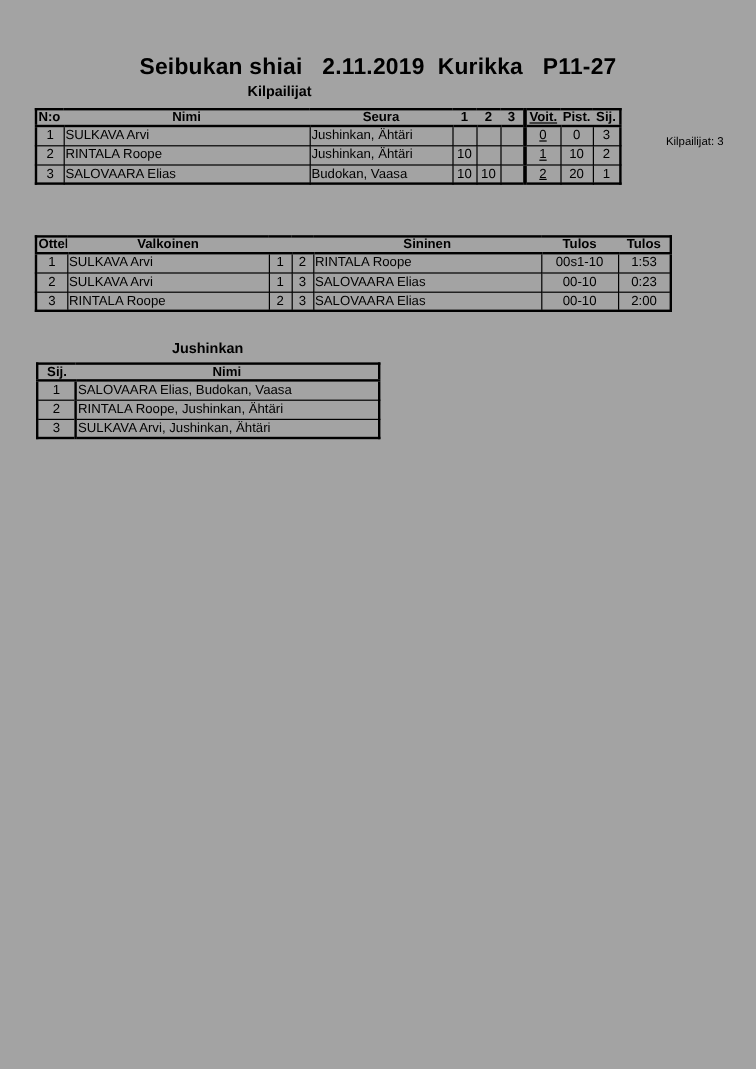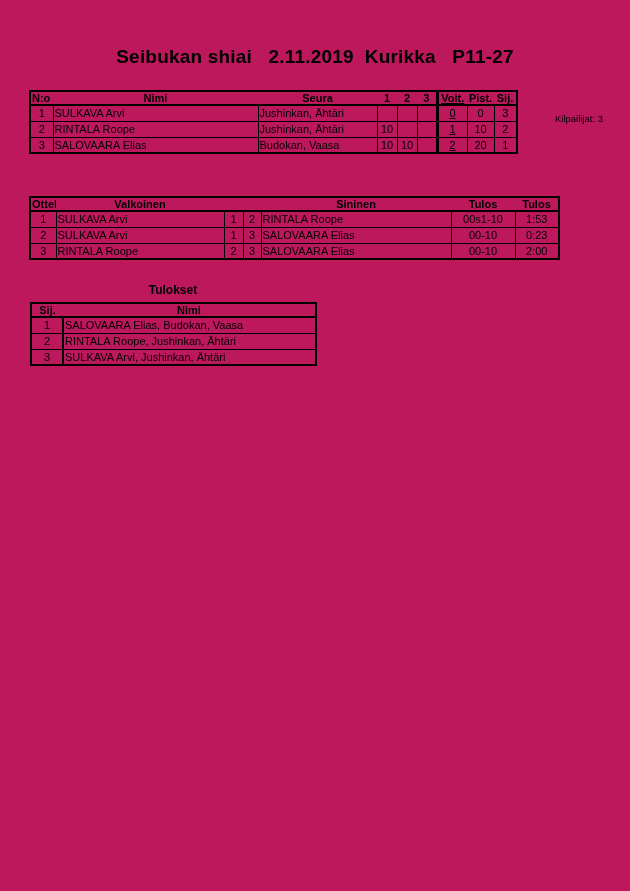--- a/index.html
+++ b/index.html
@@ -1,20 +1,20 @@
 <!DOCTYPE html>
 <html><head>
 <meta charset="utf-8">
 <style>
   * { margin:0; padding:0; box-sizing:border-box; }
   html,body { background:#ffffff; }
   .page {
     position:relative;
     width:630px; height:891px;
-    background:#be185d;
+    background:#a3a3a3;
     font-family:"Liberation Sans", sans-serif;
     color:#000000;
     overflow:hidden;
   }
   .doc-title {
     position:absolute; top:46px; left:0; right:0;
     text-align:center;
     font-size:19px; font-weight:bold;
     white-space:pre;
     letter-spacing:0.2px;
@@ -61,20 +61,21 @@
   .tbl-matches     { left:29px; top:196px; width:529px; }
   .tbl-results     { left:30px; top:302px; width:285px; }
 </style>
 </head>
 <body>
 
 <div class="page">
 
   <div class="doc-title">Seibukan shiai   2.11.2019  Kurikka   P11-27</div>
 
+  <div class="section-label label-kilpailijat">Kilpailijat</div>
   <div class="competitor-count">Kilpailijat: 3</div>
 
   <table class="tbl-competitors">
     <colgroup>
       <col style="width:23px">
         <col style="width:205px">
         <col style="width:119px">
       <col style="width:20px">
         <col style="width:20px">
         <col style="width:20px">
@@ -178,21 +179,21 @@
         <td class="name">RINTALA Roope</td>
         <td>2</td>
         <td>3</td>
         <td class="name">SALOVAARA Elias</td>
         <td>00-10</td>
         <td>2:00</td>
       </tr>
     </tbody>
   </table>
 
-  <div class="section-label label-tulokset">Tulokset</div>
+  <div class="section-label label-tulokset">Jushinkan</div>
 
   <table class="tbl-results">
     <colgroup>
       <col style="width:32px">
         <col style="width:253px">
     </colgroup>
     <thead>
       <tr>
         <th>Sij.</th>
         <th>Nimi</th>

